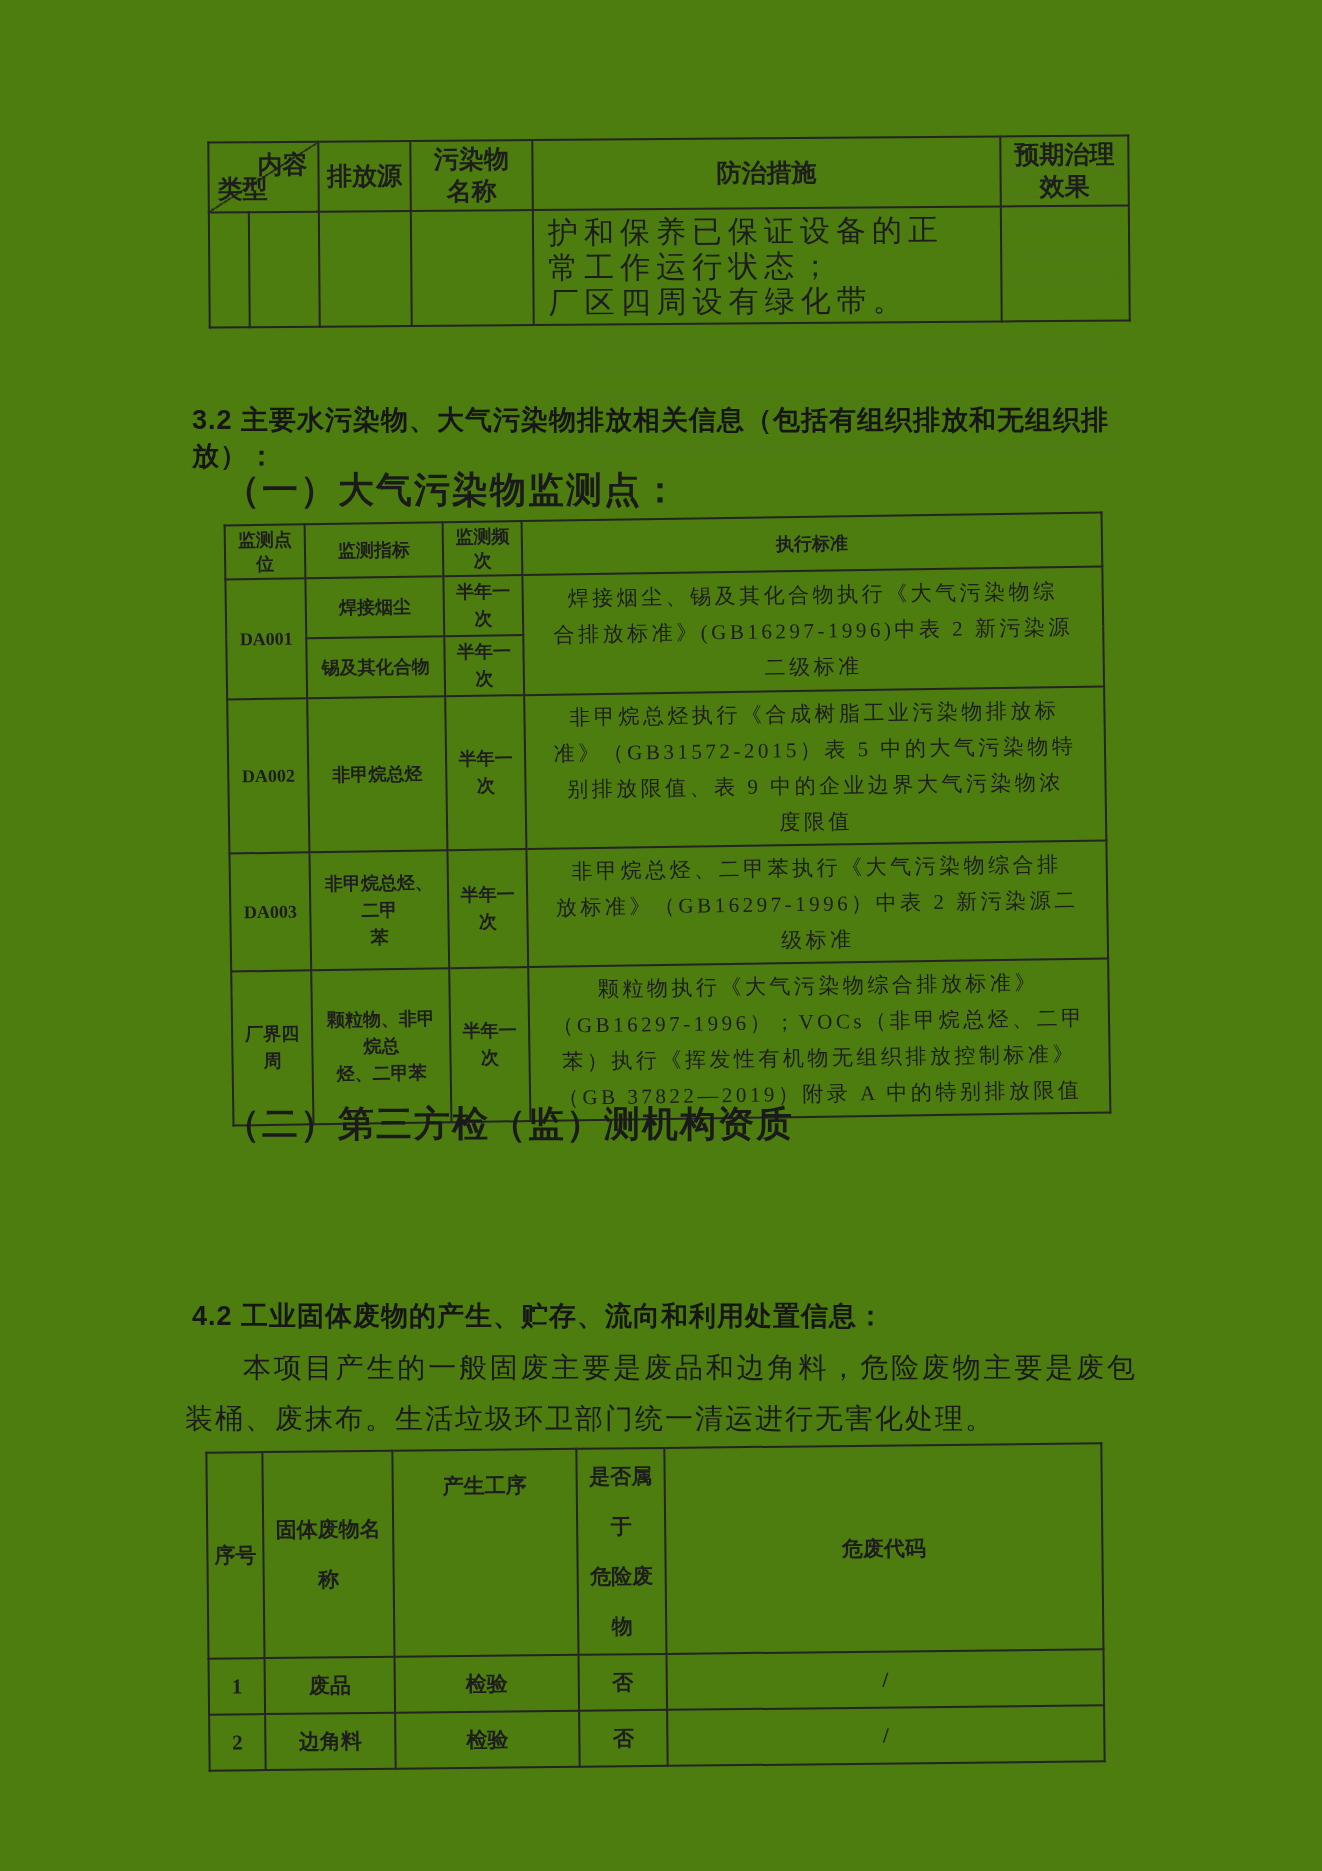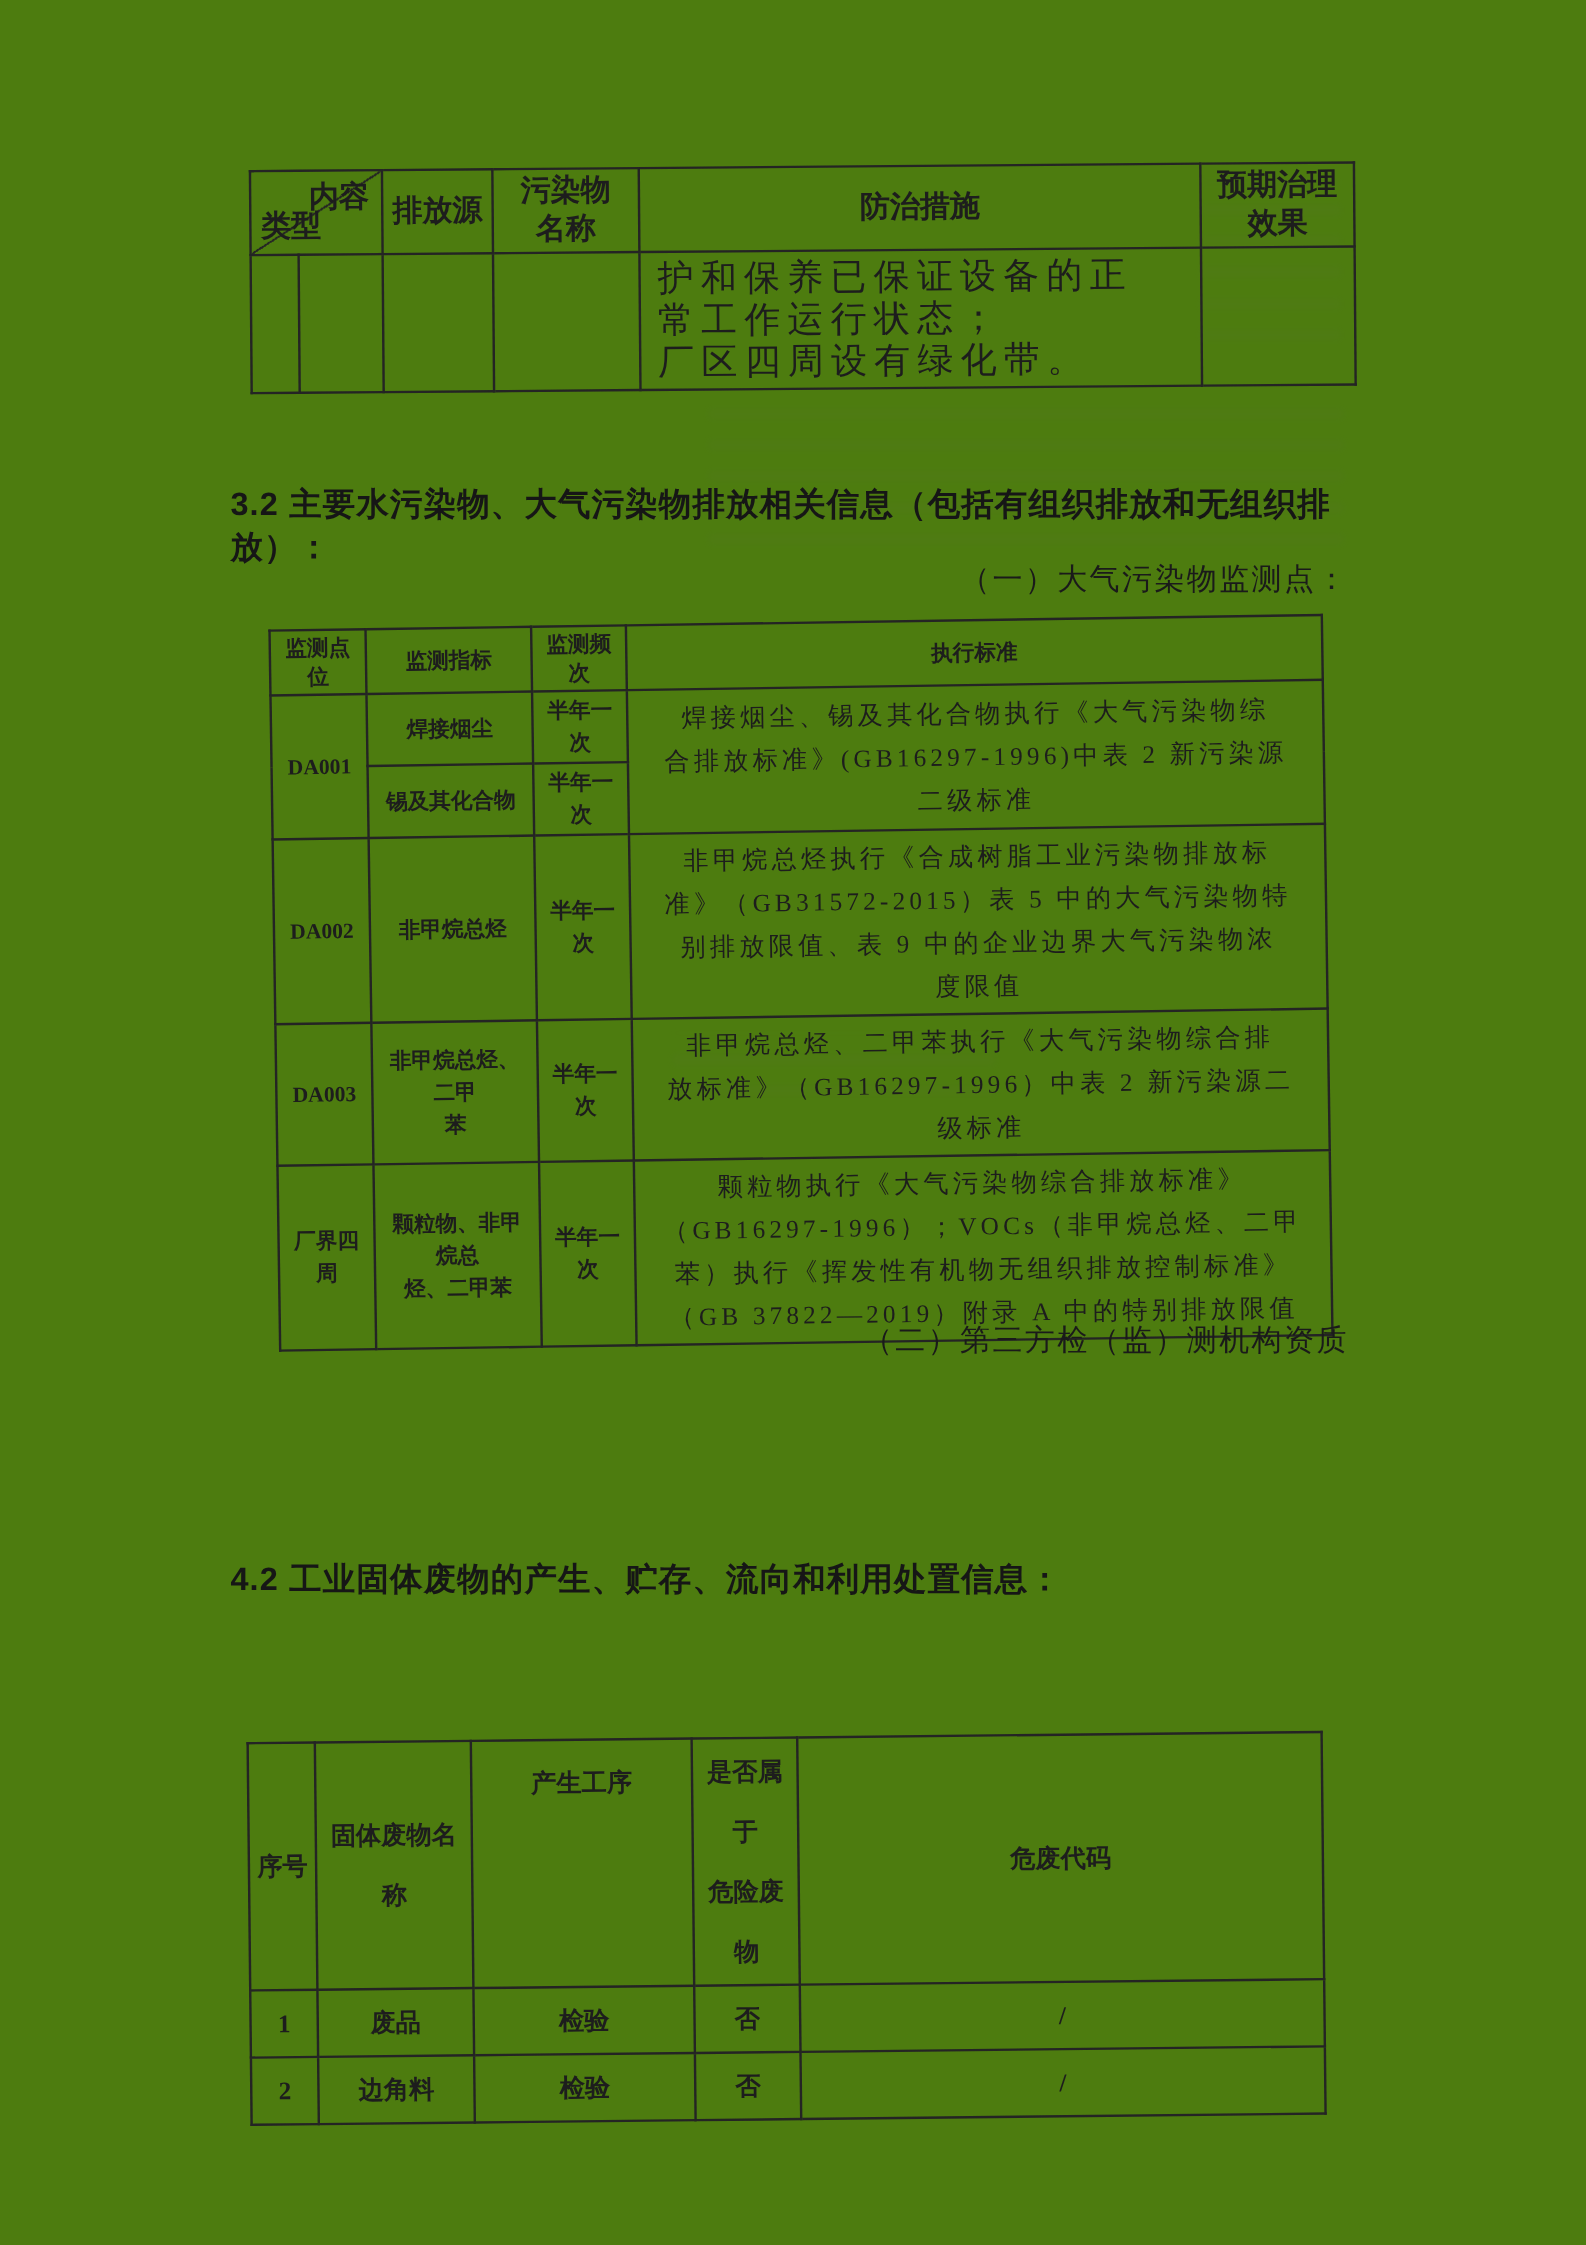--- a/index.html
+++ b/index.html
@@ -41,21 +41,21 @@
     text-align:left;vertical-align:middle;padding:4px 8px 4px 14px;font-weight:500;
   }
   
   .h-main{
     position:absolute;left:192px;width:960px;
     font-family:"Liberation Sans","DejaVu Sans",sans-serif;
     font-weight:700;font-size:27px;letter-spacing:1px;color:#161616;
   }
   .h-sub{
     position:absolute;left:224px;width:900px;
-    font-size:25px;letter-spacing:2px;color:#1a1a1a;font-weight:400;text-align:right;
+    font-size:36px;letter-spacing:2px;color:#1a1a1a;font-weight:700;
   }
   .para{
     position:absolute;left:185px;width:952px;
     font-size:28px;line-height:51px;letter-spacing:2px;
     text-align:justify;text-indent:58px;color:#1a1a1a;
   }
   
   .t2{position:absolute;top:518px;left:228px;width:877px;transform:rotate(-.85deg);}
   .t2 th{font-size:18px;font-weight:700;text-align:center;vertical-align:middle;height:32px;}
   .t2 td{font-size:18px;font-weight:600;text-align:center;vertical-align:middle;line-height:27px;}
@@ -173,20 +173,21 @@
 （GB16297-1996）；VOCs（非甲烷总烃、二甲
 苯）执行《挥发性有机物无组织排放控制标准》
 （GB 37822—2019）附录 A 中的特别排放限值</td>
     </tr>
   </tbody>
     </table>
 
   <div class="h-sub" style="top:1100px;">（二）第三方检（监）测机构资质</div>
 
   <div class="h-main" style="top:1298px;">4.2 工业固体废物的产生、贮存、流向和利用处置信息：</div>
+  <div class="para" style="top:1342px;">本项目产生的一般固废主要是废品和边角料，危险废物主要是废包装桶、废抹布。生活垃圾环卫部门统一清运进行无害化处理。</div>
 
   <table class="t3">
     <colgroup>
       <col style="width:56px">
         <col style="width:130px">
         <col style="width:184px">
       <col style="width:88px">
         <col style="width:437px">
     </colgroup>
     <tbody>

